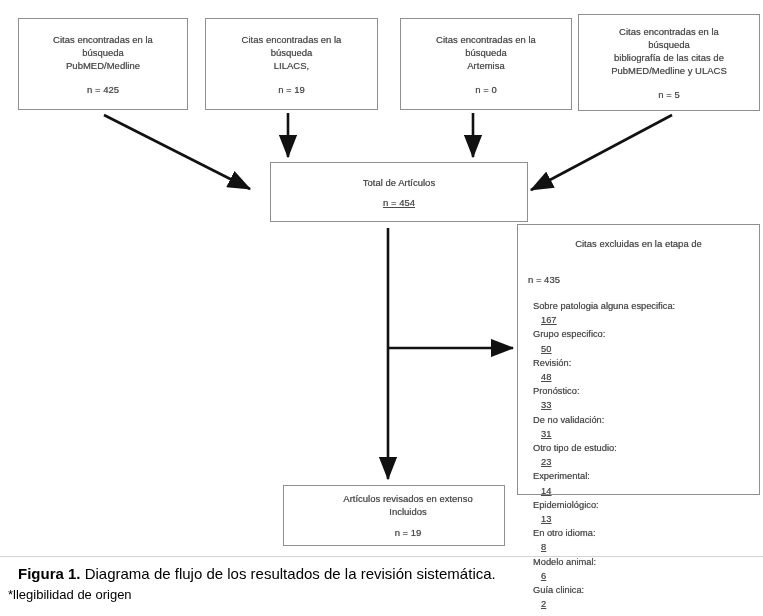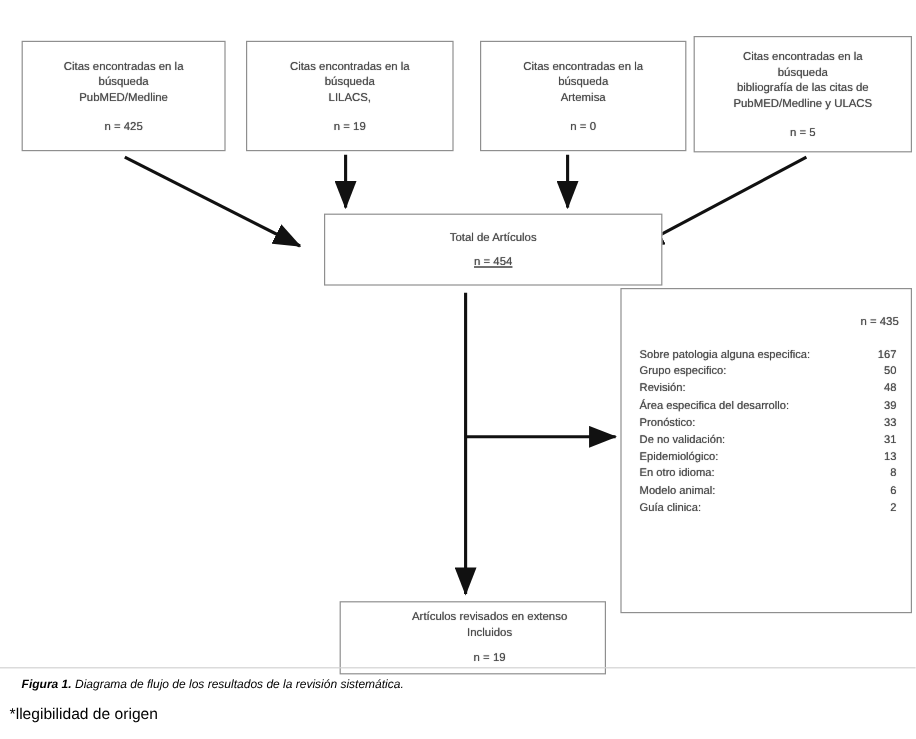--- a/index.html
+++ b/index.html
@@ -11,21 +11,21 @@
     font-family: "Liberation Sans", sans-serif;
     width: 763px;
     height: 616px;
     position: relative;
     overflow: hidden;
     color: #000;
   }
 
   #figure {
     position: absolute;
-    left: 0; top: 16px;
+    left: 0; top: 0;
     width: 763px;
     height: 556px;
   }
 
   
   .box {
     position: absolute;
     border: 1px solid #8f8f8f;
     background: #fff;
     box-sizing: border-box;
@@ -43,21 +43,21 @@
   .box .line { display: block; white-space: nowrap; }
   .box .nline { margin-top: 11px; }
 
   
   #src-1 { left: 18px;  top: 18px; width: 170px; height: 92px; }
   #src-2 { left: 205px; top: 18px; width: 173px; height: 92px; }
   #src-3 { left: 400px; top: 18px; width: 172px; height: 92px; }
   #src-4 { left: 578px; top: 14px; width: 182px; height: 97px; }
 
   
-  #total-box { left: 270px; top: 162px; width: 282px; height: 60px; }
+  #total-box { left: 270px; top: 162px; width: 258px; height: 60px; }
   #total-box .nline { margin-top: 7px; text-decoration: underline; }
 
   
   #included-box { left: 283px; top: 485px; width: 222px; height: 61px; padding-left: 28px; }
   #included-box .nline { margin-top: 8px; }
 
   
   #excluded-box {
     left: 517px; top: 224px; width: 243px; height: 271px;
     display: block;
@@ -65,44 +65,45 @@
     justify-content: flex-start;
   }
   #excluded-title {
     text-align: center;
     font-size: 9.5px;
     line-height: 13px;
     color: #4a4a4a;
     text-shadow: 0 0 0.7px rgba(90,90,90,0.85);
   }
   #excluded-n {
-    text-align: right;
-    margin-top: 9px;
+    text-align: left;
+    margin-top: 23px;
     margin-bottom: 13px;
     font-size: 9.5px;
     color: #4a4a4a;
     text-shadow: 0 0 0.7px rgba(90,90,90,0.85);
   }
   #excluded-list {
     list-style: none;
     margin: 0;
     padding: 0 2px 0 5px;
   }
   #excluded-list li {
     display: flex;
     justify-content: space-between;
     align-items: baseline;
     font-size: 9.3px;
     line-height: 14.2px;
     color: #4a4a4a;
     text-shadow: 0 0 0.7px rgba(90,90,90,0.85);
     white-space: nowrap;
+    flex-direction: column;
   }
   #excluded-list .reason { text-align: left; }
-  #excluded-list .count  { text-align: right; padding-left: 8px; }
+  #excluded-list .count  { text-align: right; padding-left: 8px; text-decoration: underline; }
 
   
   svg#connectors {
     position: absolute;
     left: 0; top: 0;
     width: 763px;
     height: 556px;
     pointer-events: none;
   }
 
@@ -110,24 +111,23 @@
   #caption-rule {
     position: absolute;
     left: 0; top: 556px;
     width: 763px;
     height: 1px;
     background: #d3d3d3;
   }
   #caption {
     position: absolute;
     left: 18px; top: 565px;
-    font-size: 10px;
+    font-size: 15px;
     color: #000;
     white-space: nowrap;
-    font-style: italic;
   }
   #caption b { font-weight: bold; }
   #footnote {
     position: absolute;
     left: 8px; top: 587px;
     font-size: 13px;
     color: #000;
     white-space: nowrap;
   }
 </style>
@@ -185,46 +185,51 @@
     <span class="line nline">n = 5</span>
   </div>
 
   <div class="box" id="total-box">
     <span class="line">Total de Artículos</span>
     <span class="line nline">n = 454</span>
   </div>
 
   <div class="box" id="excluded-box">
     <div id="excluded-title">
+      <span class="line">Citas excluidas en la etapa de</span>
     </div>
     <div id="excluded-n">n = 435</div>
     <ul id="excluded-list">
       <li>
         <span class="reason">Sobre patologia  alguna  especifica:</span>
         <span class="count">167</span>
       </li>
       <li>
         <span class="reason">Grupo  especifico:</span>
         <span class="count">50</span>
       </li>
       <li>
         <span class="reason">Revisión:</span>
         <span class="count">48</span>
       </li>
       <li>
-        <span class="reason">Área especifica del desarrollo:</span>
-        <span class="count">39</span>
-      </li>
-      <li>
         <span class="reason">Pronóstico:</span>
         <span class="count">33</span>
       </li>
       <li>
         <span class="reason">De no validación:</span>
         <span class="count">31</span>
+      </li>
+      <li>
+        <span class="reason">Otro tipo de estudio:</span>
+        <span class="count">23</span>
+      </li>
+      <li>
+        <span class="reason">Experimental:</span>
+        <span class="count">14</span>
       </li>
       <li>
         <span class="reason">Epidemiológico:</span>
         <span class="count">13</span>
       </li>
       <li>
         <span class="reason">En  otro idioma:</span>
         <span class="count">8</span>
       </li>
       <li>

